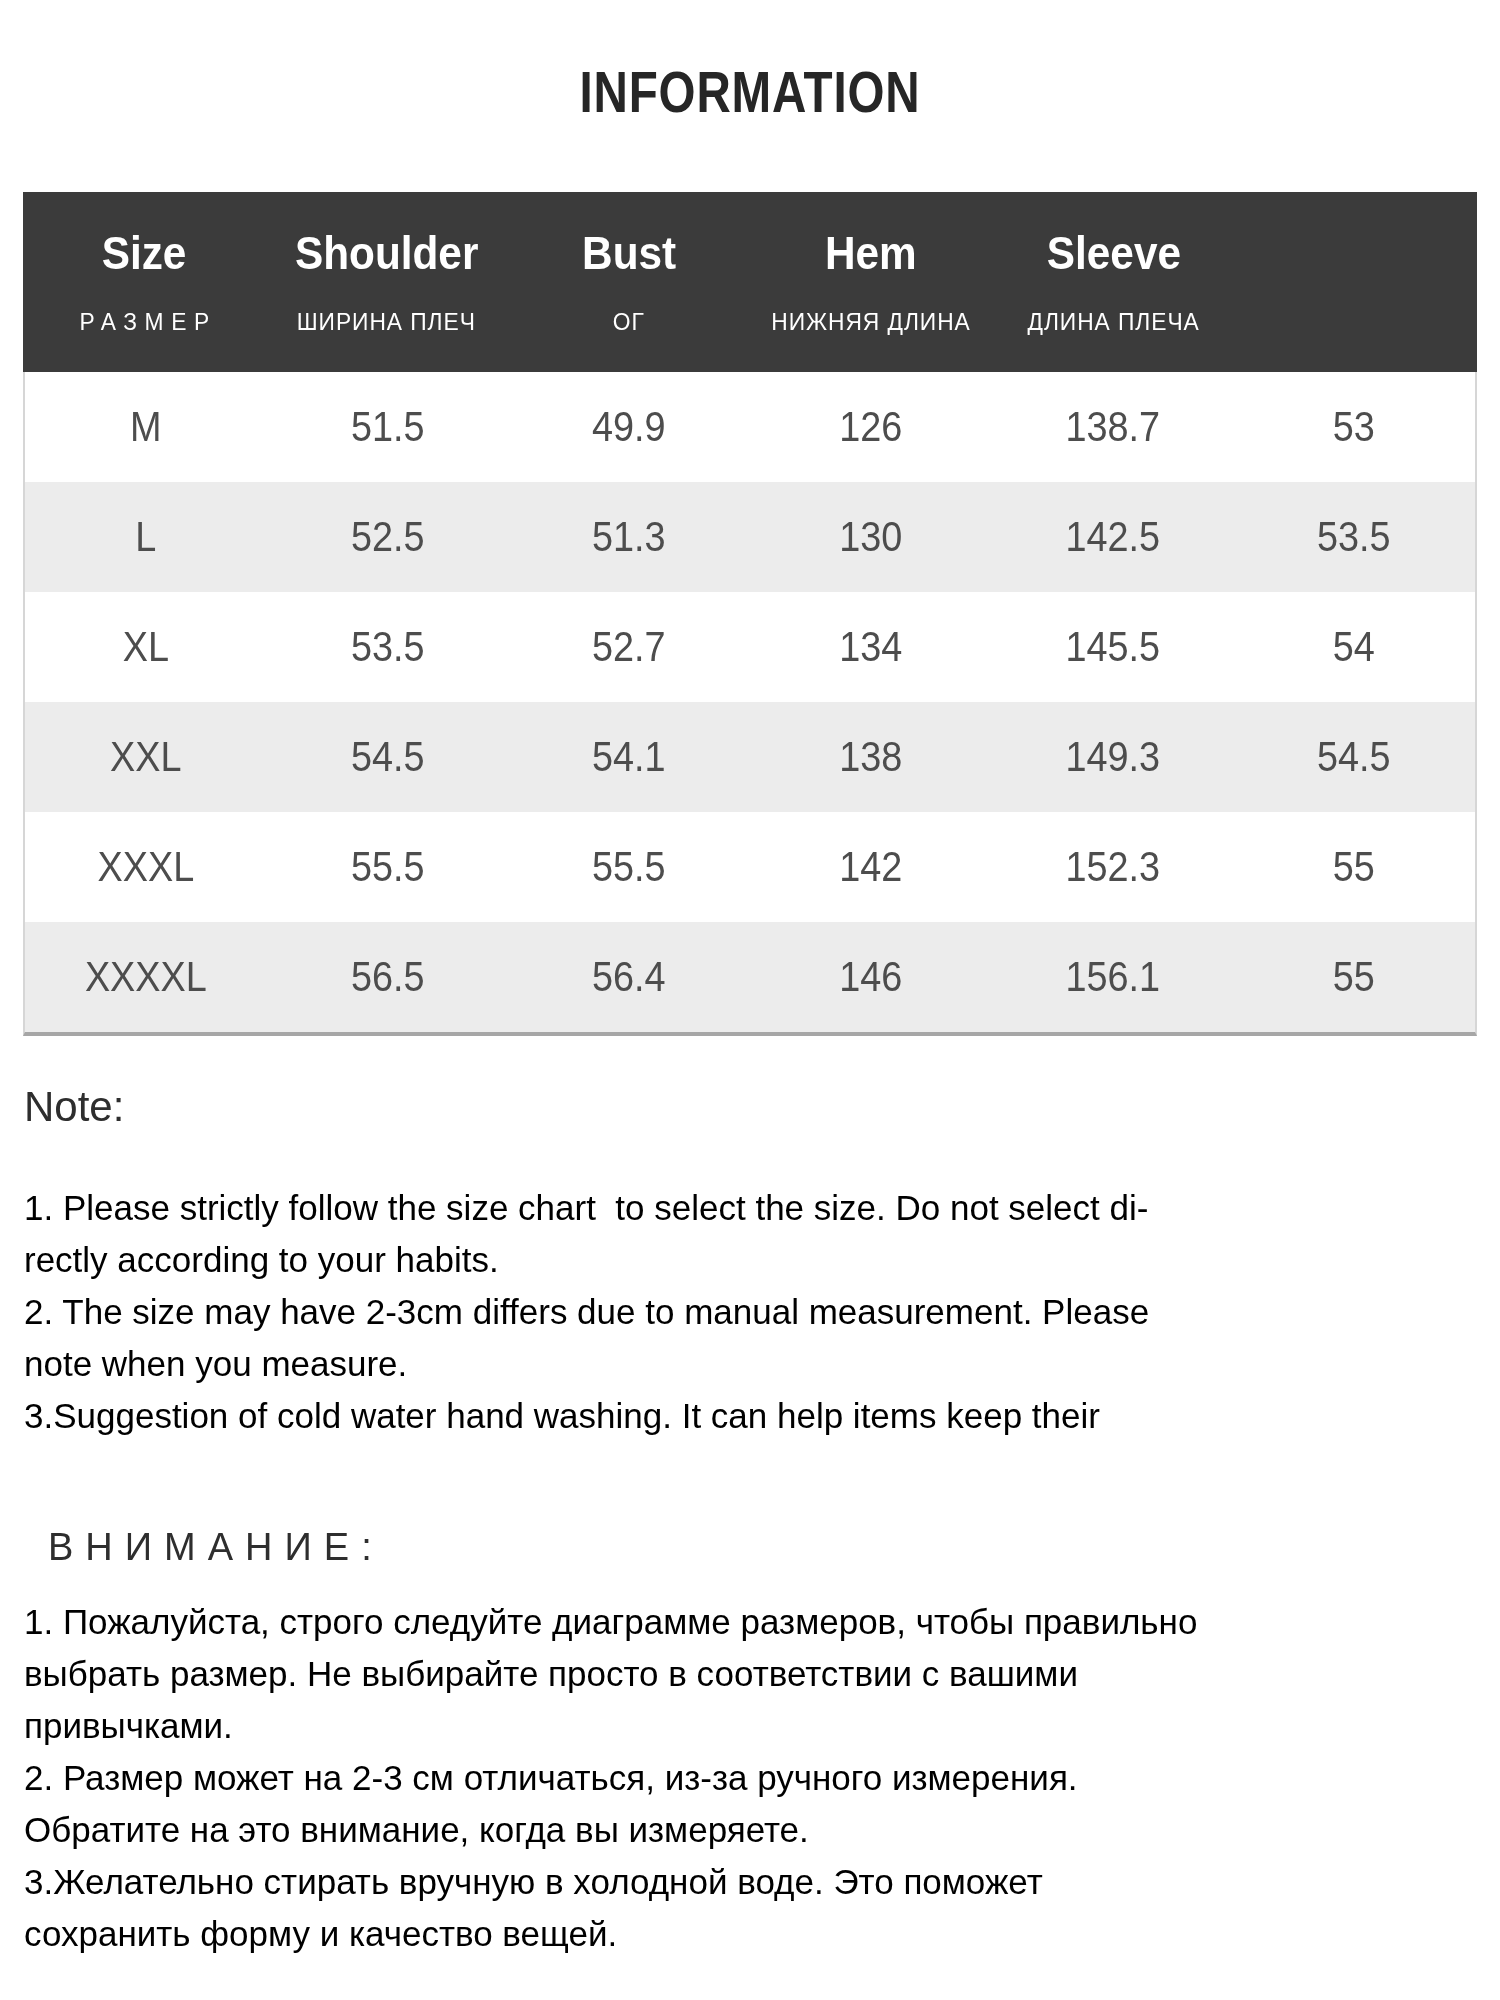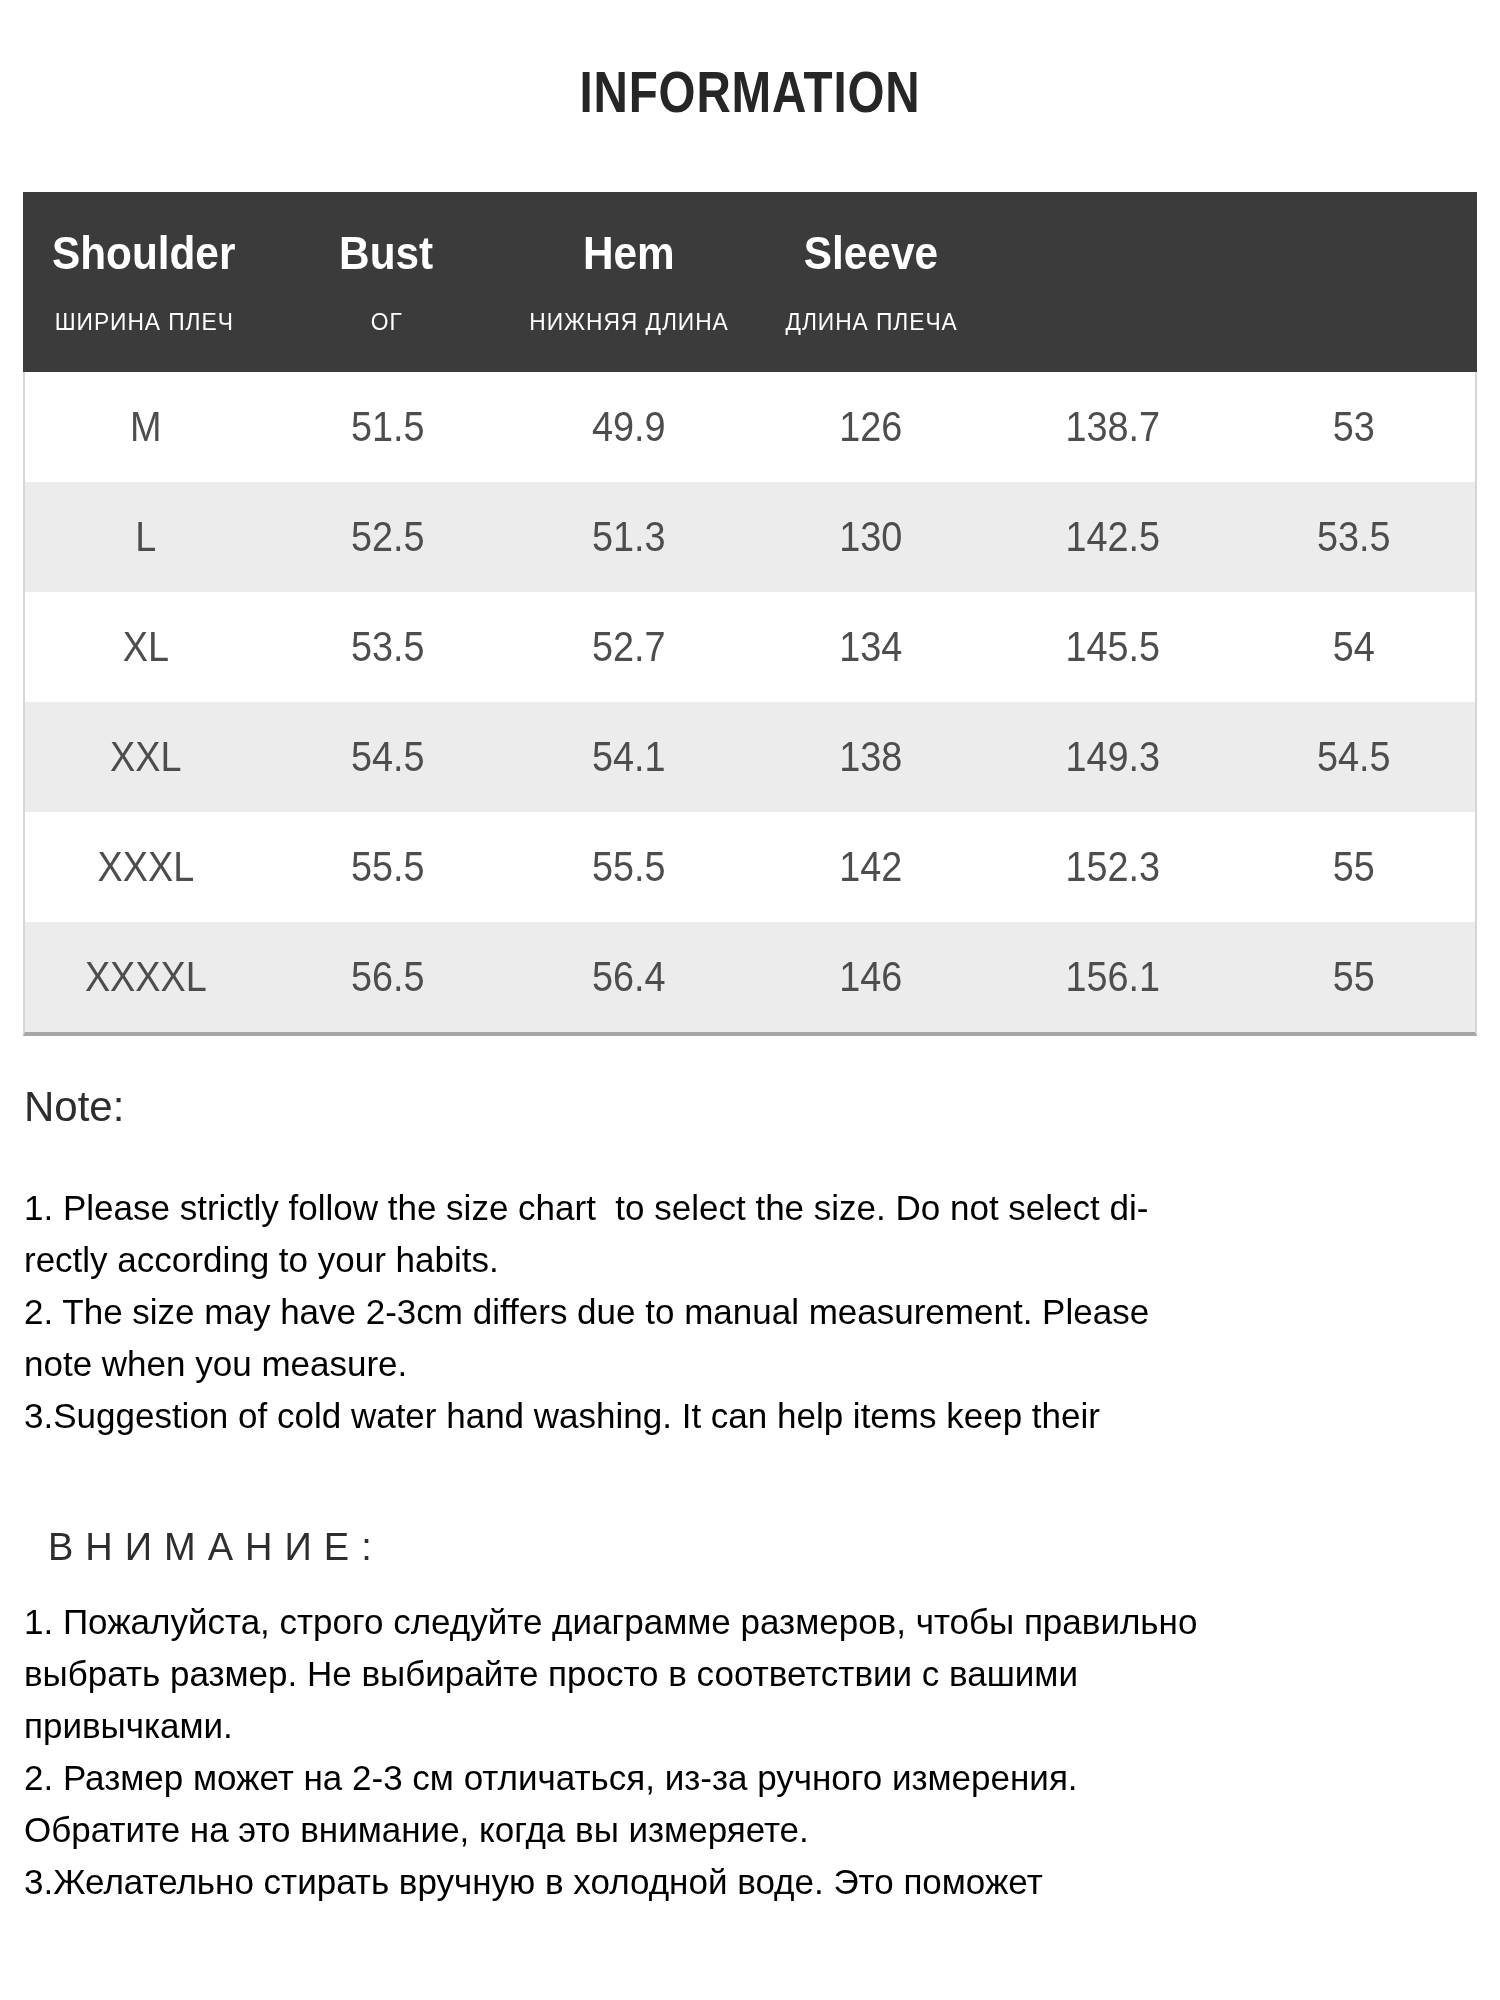--- a/index.html
+++ b/index.html
@@ -119,20 +119,24 @@
 </head>
 <body>
 
 <div class="page">
 
   <div class="page-title">INFORMATION</div>
 
   <div class="size-table">
     <div class="thead">
       <div class="th">
+        <div class="th-en">Size</div>
+        <div class="th-ru spaced">РАЗМЕР</div>
+      </div>
+      <div class="th">
         <div class="th-en">Shoulder</div>
         <div class="th-ru">ШИРИНА ПЛЕЧ</div>
       </div>
       <div class="th">
         <div class="th-en">Bust</div>
         <div class="th-ru">ОГ</div>
       </div>
       <div class="th">
         <div class="th-en">Hem</div>
         <div class="th-ru">НИЖНЯЯ ДЛИНА</div>
@@ -208,16 +212,17 @@
 
   <div class="note-block note-ru">
     <div class="note-heading spaced">ВНИМАНИЕ:</div>
     <div class="note-lines-ru">
       <div class="note-line">1. Пожалуйста, строго следуйте диаграмме размеров, чтобы правильно</div>
       <div class="note-line">выбрать размер. Не выбирайте просто в соответствии с вашими</div>
       <div class="note-line">привычками.</div>
       <div class="note-line">2. Размер может на 2-3 см отличаться, из-за ручного измерения.</div>
       <div class="note-line">Обратите на это внимание, когда вы измеряете.</div>
       <div class="note-line">3.Желательно стирать вручную в холодной воде. Это поможет</div>
+      <div class="note-line">сохранить форму и качество вещей.</div>
     </div>
   </div>
 
 </div>
 
 </body></html>

